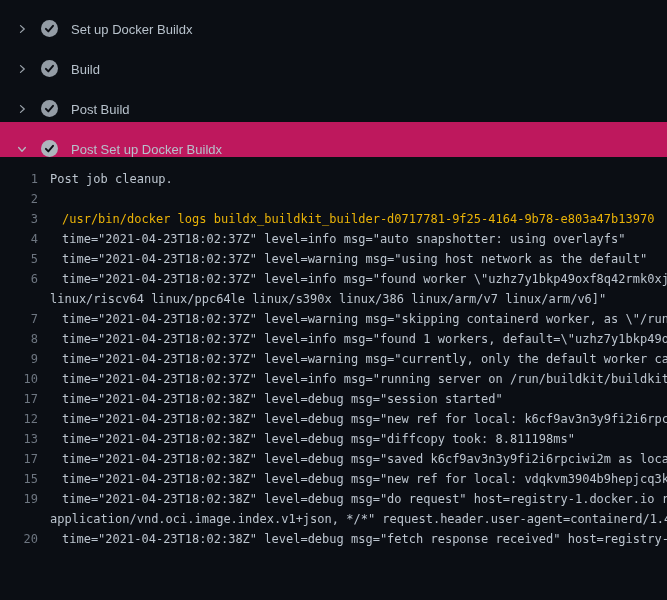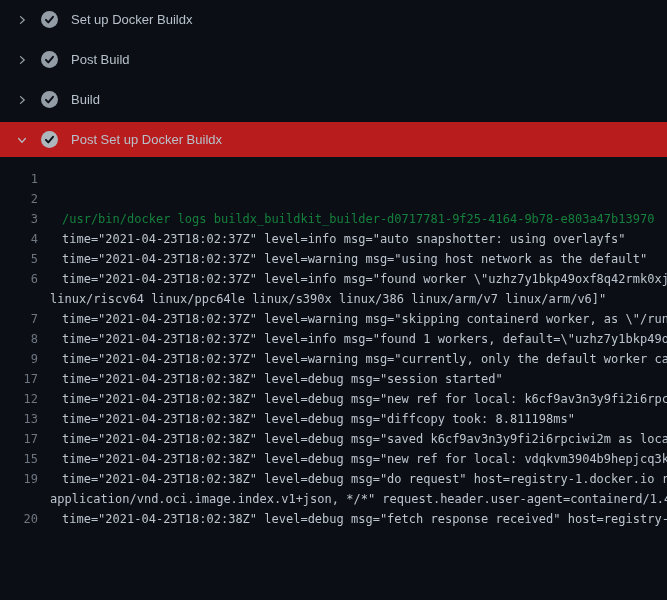--- a/index.html
+++ b/index.html
@@ -5,38 +5,38 @@
   html,body{margin:0;padding:0}
   body{
     width:667px;height:600px;overflow:hidden;
     background:#0b0e14;
     font-family:"Liberation Sans",sans-serif;
     position:relative;
   }
   
   .steps{padding-top:2px}
   .step{
-    height:35px;display:flex;align-items:center;
+    height:35px;display:flex;align-items:flex-end;
     padding-left:14px;cursor:pointer;margin-bottom:5px;
   }
-  .step.active{background:#b91c1c}
+  .step.active{background:#be185d}
   .chev{width:16px;height:16px;flex:none;display:flex;align-items:center;justify-content:center}
   .check{margin-left:11px;flex:none;display:flex;align-items:center}
   .step-label{margin-left:13px;color:#b7c1cb;font-size:13px}
   
   .log{
     margin-top:12px;
     font-family:"DejaVu Sans Mono",monospace;
     font-size:12px;line-height:20px;color:#bcc5cf;
   }
   .lrow{display:flex;height:20px;white-space:pre}
   .num{flex:none;width:38px;text-align:right;color:#6e7681}
   .txt{margin-left:12px;overflow:hidden;flex:none}
   .txt.inner{margin-left:24px}
-  .cmd{color:#15803d}
+  .cmd{color:#eab308}
   .marker{font-size:9px;margin-right:6px;position:relative;top:-1px}
 </style>
 </head>
 <body>
 
 <div class="steps">
 
   <div class="step">
     <span class="chev">
       <svg width="12" height="12" viewBox="0 0 16 16">
@@ -57,38 +57,38 @@
       <svg width="12" height="12" viewBox="0 0 16 16">
           <path d="M6 3.5l5 4.5-5 4.5" stroke="#9aa2aa" stroke-width="1.7" fill="none" stroke-linecap="round" stroke-linejoin="round"></path>
         </svg>
     </span>
     <span class="check">
       <svg width="17" height="17" viewBox="0 0 16 16">
           <circle cx="8" cy="8" r="8" fill="#949ca5"></circle>
           <path d="M4.6 8.3l2.3 2.4 4.4-5.2" stroke="#0b0e14" stroke-width="1.8" fill="none" stroke-linecap="round" stroke-linejoin="round"></path>
         </svg>
     </span>
+    <span class="step-label">Build</span>
+  </div>
+
+  <div class="step">
+    <span class="chev">
+      <svg width="12" height="12" viewBox="0 0 16 16">
+          <path d="M6 3.5l5 4.5-5 4.5" stroke="#9aa2aa" stroke-width="1.7" fill="none" stroke-linecap="round" stroke-linejoin="round"></path>
+        </svg>
+    </span>
+    <span class="check">
+      <svg width="17" height="17" viewBox="0 0 16 16">
+          <circle cx="8" cy="8" r="8" fill="#949ca5"></circle>
+          <path d="M4.6 8.3l2.3 2.4 4.4-5.2" stroke="#0b0e14" stroke-width="1.8" fill="none" stroke-linecap="round" stroke-linejoin="round"></path>
+        </svg>
+    </span>
     <span class="step-label">Post Build</span>
   </div>
 
-  <div class="step">
-    <span class="chev">
-      <svg width="12" height="12" viewBox="0 0 16 16">
-          <path d="M6 3.5l5 4.5-5 4.5" stroke="#9aa2aa" stroke-width="1.7" fill="none" stroke-linecap="round" stroke-linejoin="round"></path>
-        </svg>
-    </span>
-    <span class="check">
-      <svg width="17" height="17" viewBox="0 0 16 16">
-          <circle cx="8" cy="8" r="8" fill="#949ca5"></circle>
-          <path d="M4.6 8.3l2.3 2.4 4.4-5.2" stroke="#0b0e14" stroke-width="1.8" fill="none" stroke-linecap="round" stroke-linejoin="round"></path>
-        </svg>
-    </span>
-    <span class="step-label">Build</span>
-  </div>
-
   <div class="step active">
     <span class="chev">
       <svg width="12" height="12" viewBox="0 0 16 16">
           <path d="M3.5 6l4.5 5 4.5-5" stroke="#b3bbc3" stroke-width="1.7" fill="none" stroke-linecap="round" stroke-linejoin="round"></path>
         </svg>
     </span>
     <span class="check">
       <svg width="17" height="17" viewBox="0 0 16 16">
           <circle cx="8" cy="8" r="8" fill="#aeb6bd"></circle>
           <path d="M4.6 8.3l2.3 2.4 4.4-5.2" stroke="#0b0e14" stroke-width="1.8" fill="none" stroke-linecap="round" stroke-linejoin="round"></path>
@@ -96,20 +96,21 @@
     </span>
     <span class="step-label">Post Set up Docker Buildx</span>
   </div>
 
 </div>
 
 <div class="log">
 
   <div class="lrow">
     <span class="num">1</span>
+    <span class="txt">Post job cleanup.</span>
   </div>
 
   <div class="lrow">
     <span class="num">2</span>
   </div>
 
   <div class="lrow">
     <span class="num">3</span>
     <span class="txt inner cmd">/usr/bin/docker logs buildx_buildkit_builder-d0717781-9f25-4164-9b78-e803a47b13970</span>
   </div>
@@ -142,20 +143,24 @@
   <div class="lrow">
     <span class="num">8</span>
     <span class="txt inner">time="2021-04-23T18:02:37Z" level=info msg="found 1 workers, default=\"uzhz7y1bkp49o</span>
   </div>
 
   <div class="lrow">
     <span class="num">9</span>
     <span class="txt inner">time="2021-04-23T18:02:37Z" level=warning msg="currently, only the default worker ca</span>
   </div>
 
+  <div class="lrow">
+    <span class="num">10</span>
+    <span class="txt inner">time="2021-04-23T18:02:37Z" level=info msg="running server on /run/buildkit/buildkit</span>
+  </div>
 
   <div class="lrow">
     <span class="num">17</span>
     <span class="txt inner">time="2021-04-23T18:02:38Z" level=debug msg="session started"</span>
   </div>
 
   <div class="lrow">
     <span class="num">12</span>
     <span class="txt inner">time="2021-04-23T18:02:38Z" level=debug msg="new ref for local: k6cf9av3n3y9fi2i6rpc</span>
   </div>

